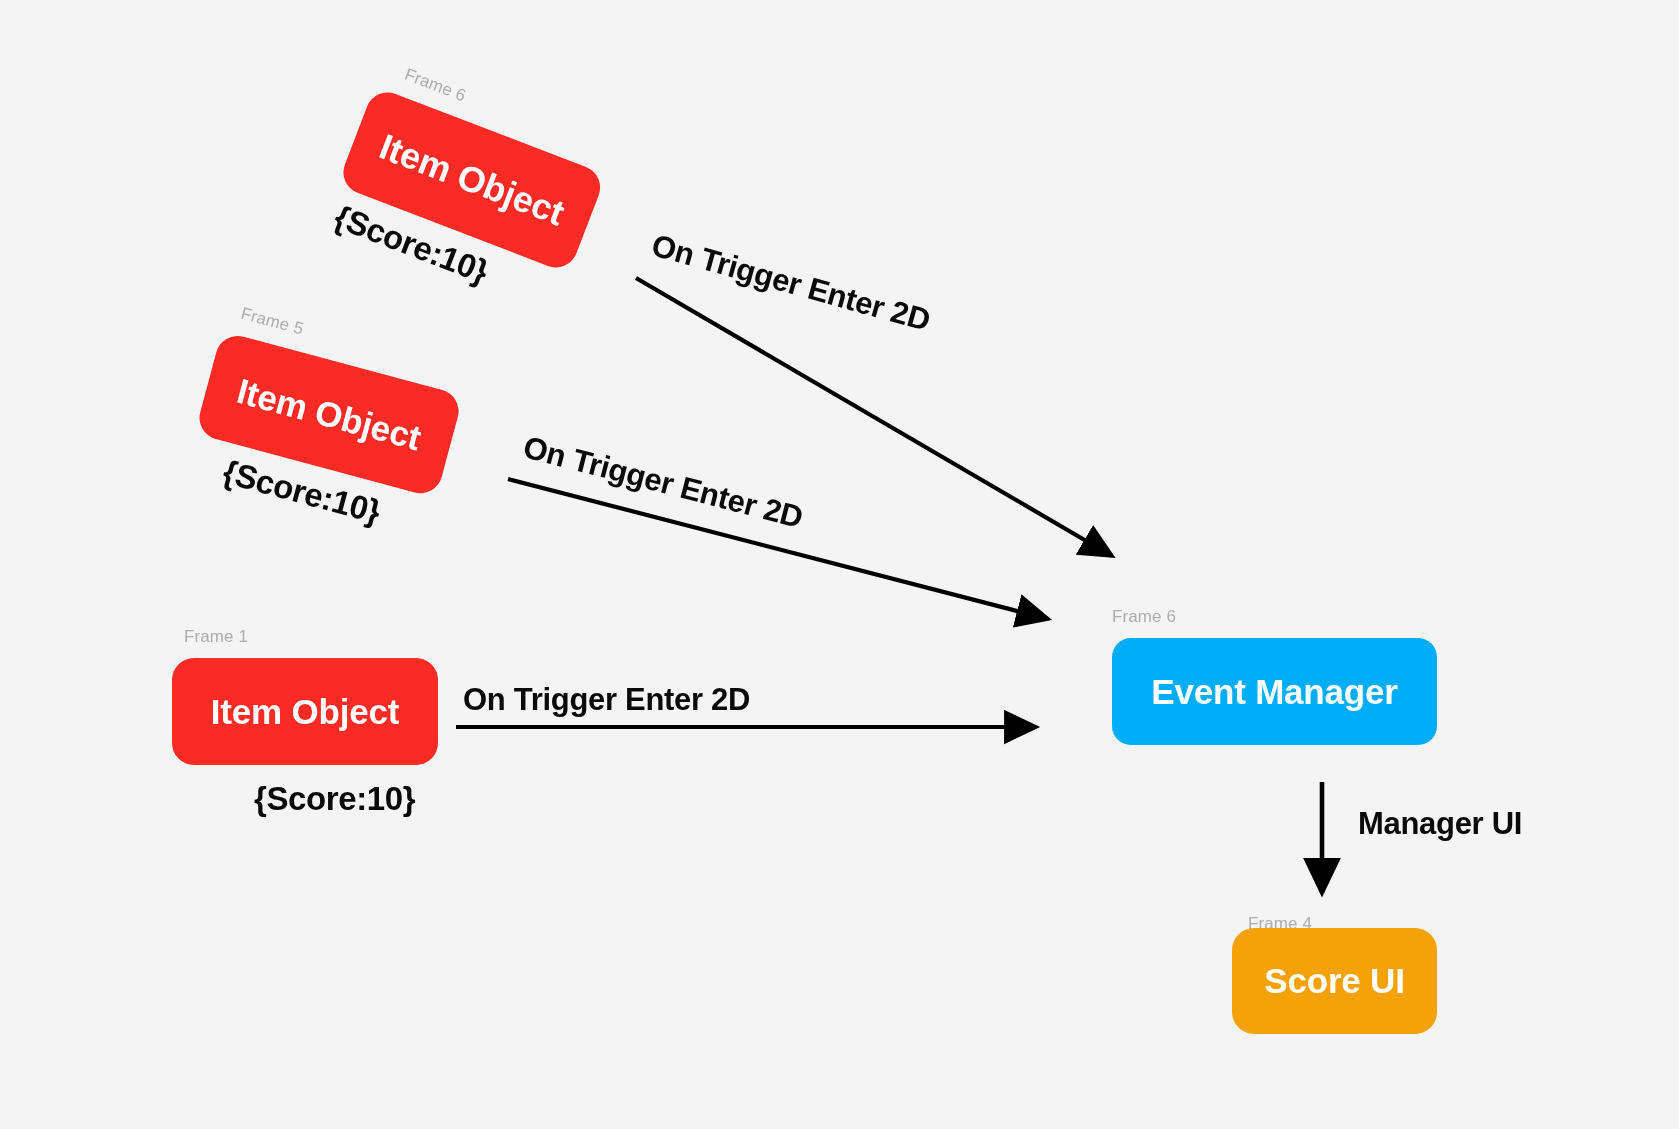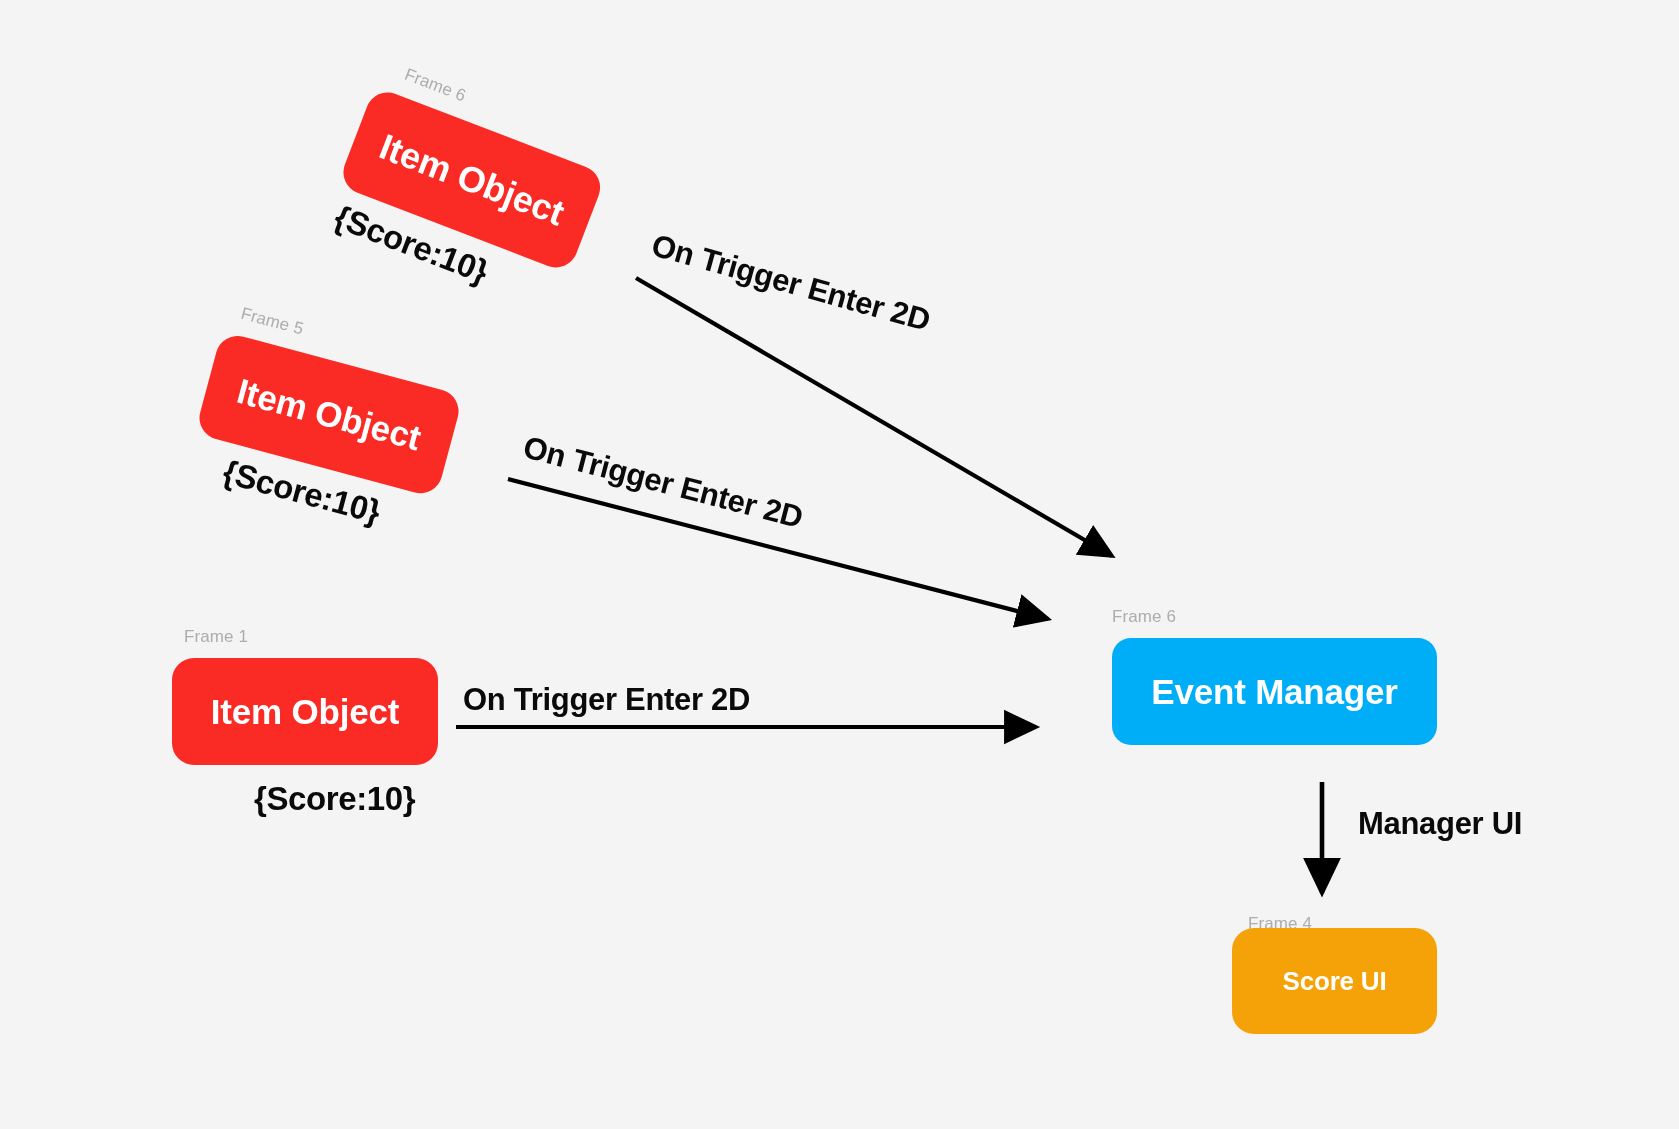--- a/index.html
+++ b/index.html
@@ -122,21 +122,21 @@
 
   <div class="rot-group" style="left:1112px; top:638px;">
     <div class="frame-label" style="left:0px; top:-31px;">Frame 6</div>
     <div class="node blue" style="left:0px; top:0px; width:325px; height:107px; font-size:35px;border-radius:19px;">
       <span>Event Manager</span>
     </div>
   </div>
 
   <div class="rot-group" style="left:1232px; top:928px;">
     <div class="frame-label" style="left:16px; top:-31px;margin-top:17px;">Frame 4</div>
-    <div class="node orange" style="left:0px; top:0px; width:205px; height:106px; font-size:26px;">
+    <div class="node orange" style="left:0px; top:0px; width:205px; height:106px; font-size:35px;">
       <span>Score UI</span>
     </div>
   </div>
 
   <div class="rot-group" style="left:646px; top:268px; transform: rotate(15.5deg);">
     <div class="edge-label" style="left:0px; top:-42px;">On Trigger Enter 2D</div>
   </div>
 
   <div class="rot-group" style="left:518px; top:470px; transform: rotate(14.5deg);">
     <div class="edge-label" style="left:0px; top:-42px;">On Trigger Enter 2D</div>

